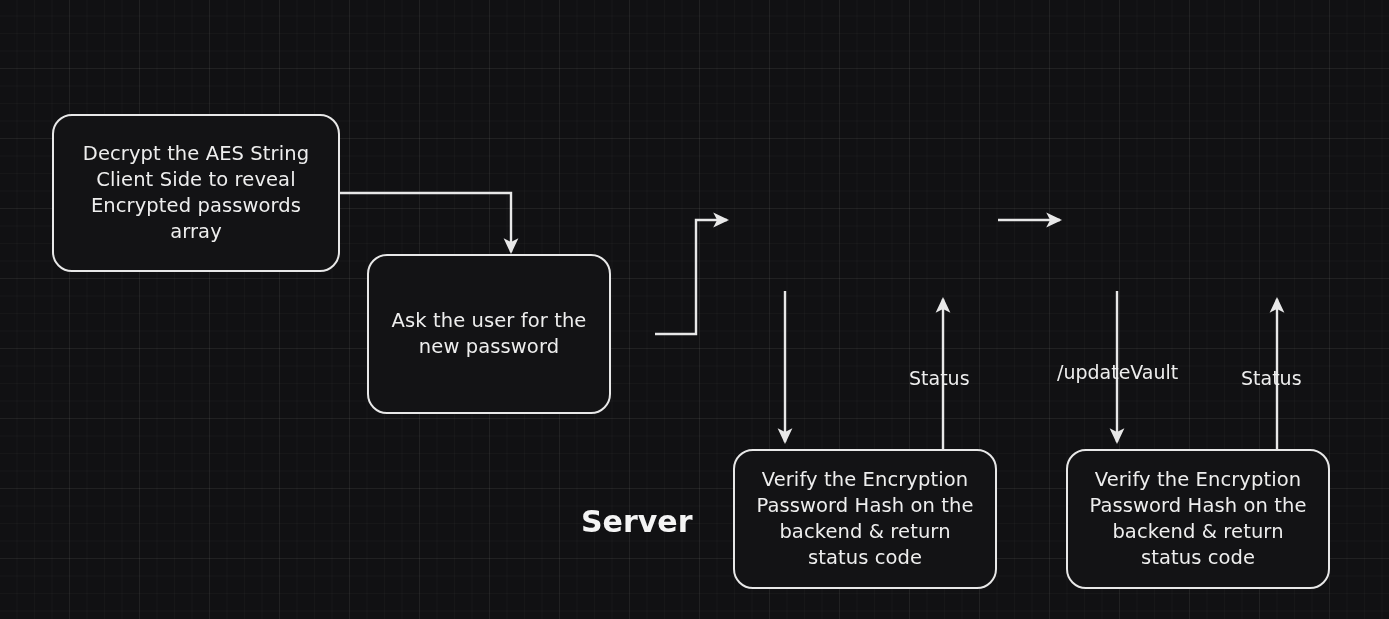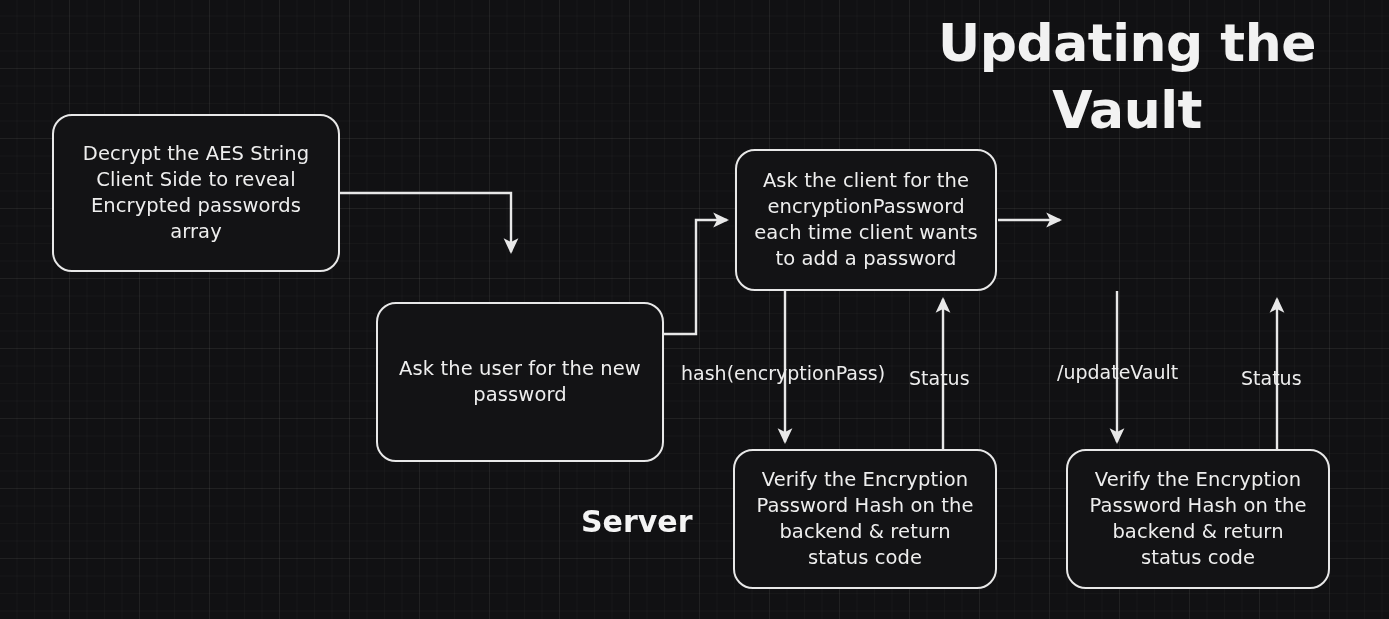--- a/index.html
+++ b/index.html
@@ -88,44 +88,39 @@
       <path d="M 340 193 L 511 193 L 511 252"></path>
       <path d="M 655 334 L 696 334 L 696 220 L 727 220"></path>
       <path d="M 998 220 L 1060 220"></path>
       <path d="M 785 291 L 785 442"></path>
       <path d="M 943 450 L 943 299"></path>
       <path d="M 1117 291 L 1117 442"></path>
       <path d="M 1277 450 L 1277 299"></path>
     </g>
   </svg>
 
-  <div class="title" style="left:925px; top:10px; width:404px;">Updating the Vault</div>
 
   <div class="node" style="left:52px; top:114px; width:288px; height:158px;">
     <span>Decrypt the AES String Client Side to reveal Encrypted passwords array</span>
   </div>
 
-  <div class="node" style="left:376px; top:254px; width:288px; height:160px;margin-top:48px;">
+  <div class="node" style="left:367px; top:254px; width:244px; height:160px;">
     <span>Ask the user for the new password</span>
   </div>
 
-  <div class="node" style="left:735px; top:149px; width:262px; height:142px;">
-    <span>Ask the client for the encryptionPassword each time client wants to add a password</span>
-  </div>
 
 
   <div class="node" style="left:733px; top:449px; width:264px; height:140px;">
     <span>Verify the Encryption Password Hash on the backend &amp; return status code</span>
   </div>
 
   <div class="node" style="left:1066px; top:449px; width:264px; height:140px;">
     <span>Verify the Encryption Password Hash on the backend &amp; return status code</span>
   </div>
 
-  <div class="edge-label" style="left:681px; top:362px;">hash(encryptionPass)</div>
 
   <div class="edge-label" style="left:909px; top:367px;">Status</div>
 
   <div class="edge-label" style="left:1057px; top:361px;text-align:center;">/updateVault</div>
 
   <div class="edge-label" style="left:1241px; top:367px;">Status</div>
 
   <div class="swimlane-label" style="left:581px; top:504px;">Server</div>
 
 </div>

